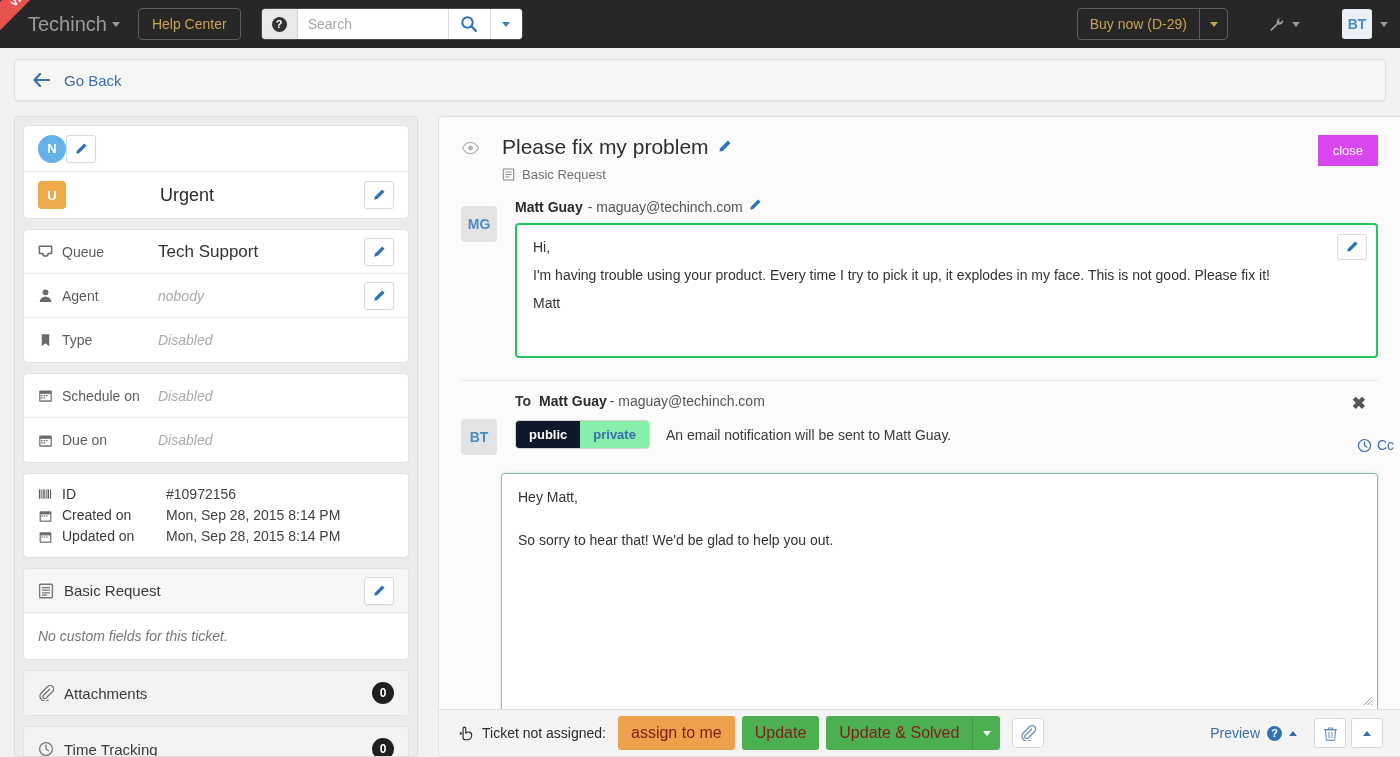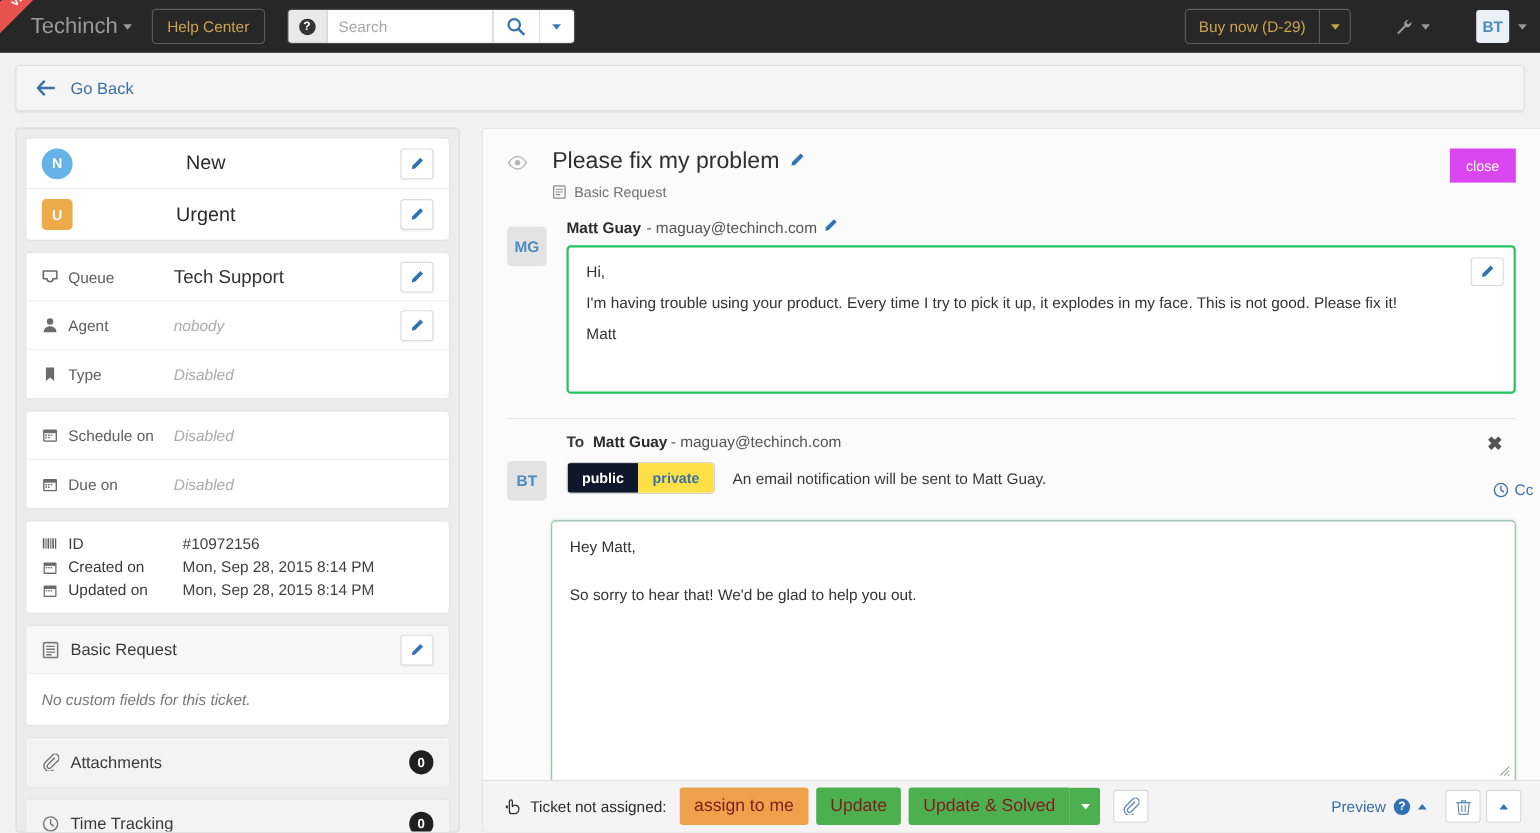--- a/index.html
+++ b/index.html
@@ -329,21 +329,21 @@
     color: #555; font-size: 17px; font-weight: bold;
     cursor: pointer; line-height: 1;
   }
   .reply-tabs { display: flex; align-items: center; margin-top: 11px; }
   .tabgrp {
     display: flex; border: 1px solid #d4d4d4; border-radius: 4px;
     overflow: hidden; position: relative;
   }
   .tab {
     padding: 6px 13px; font-size: 13px; font-weight: bold;
-    cursor: pointer; background: #fde047; color: #3b6fa8;
+    cursor: pointer; background: #86efac; color: #3b6fa8;
   }
   .tab.active { background: #0f172a; color: #fff; }
   .tab-arrow {
     position: absolute; left: 22px; bottom: -6px;
     width: 0; height: 0;
     border-left: 6px solid transparent;
     border-right: 6px solid transparent;
     border-top: 6px solid #3172b5;
   }
   .notif-text { margin-left: 16px; font-size: 14px; color: #3a3a3a; }
@@ -483,21 +483,20 @@
     </svg>
     <span>Go Back</span>
   </div>
 </div>
 
 <div class="sidebar">
 
   <div class="card">
     <div class="row av-row">
       <div class="av-circle">N</div>
-      <div class="av-name">New</div>
       <div class="pencil-btn">
         <svg width="14" height="14" viewBox="0 0 16 16">
           <path d="M11.6 1.6l2.8 2.8-8.3 8.3-3.5.7.7-3.5z" fill="#3172b5"></path>
         </svg>
       </div>
     </div>
     <div class="row av-row">
       <div class="av-square">U</div>
       <div class="av-name">Urgent</div>
       <div class="pencil-btn">

